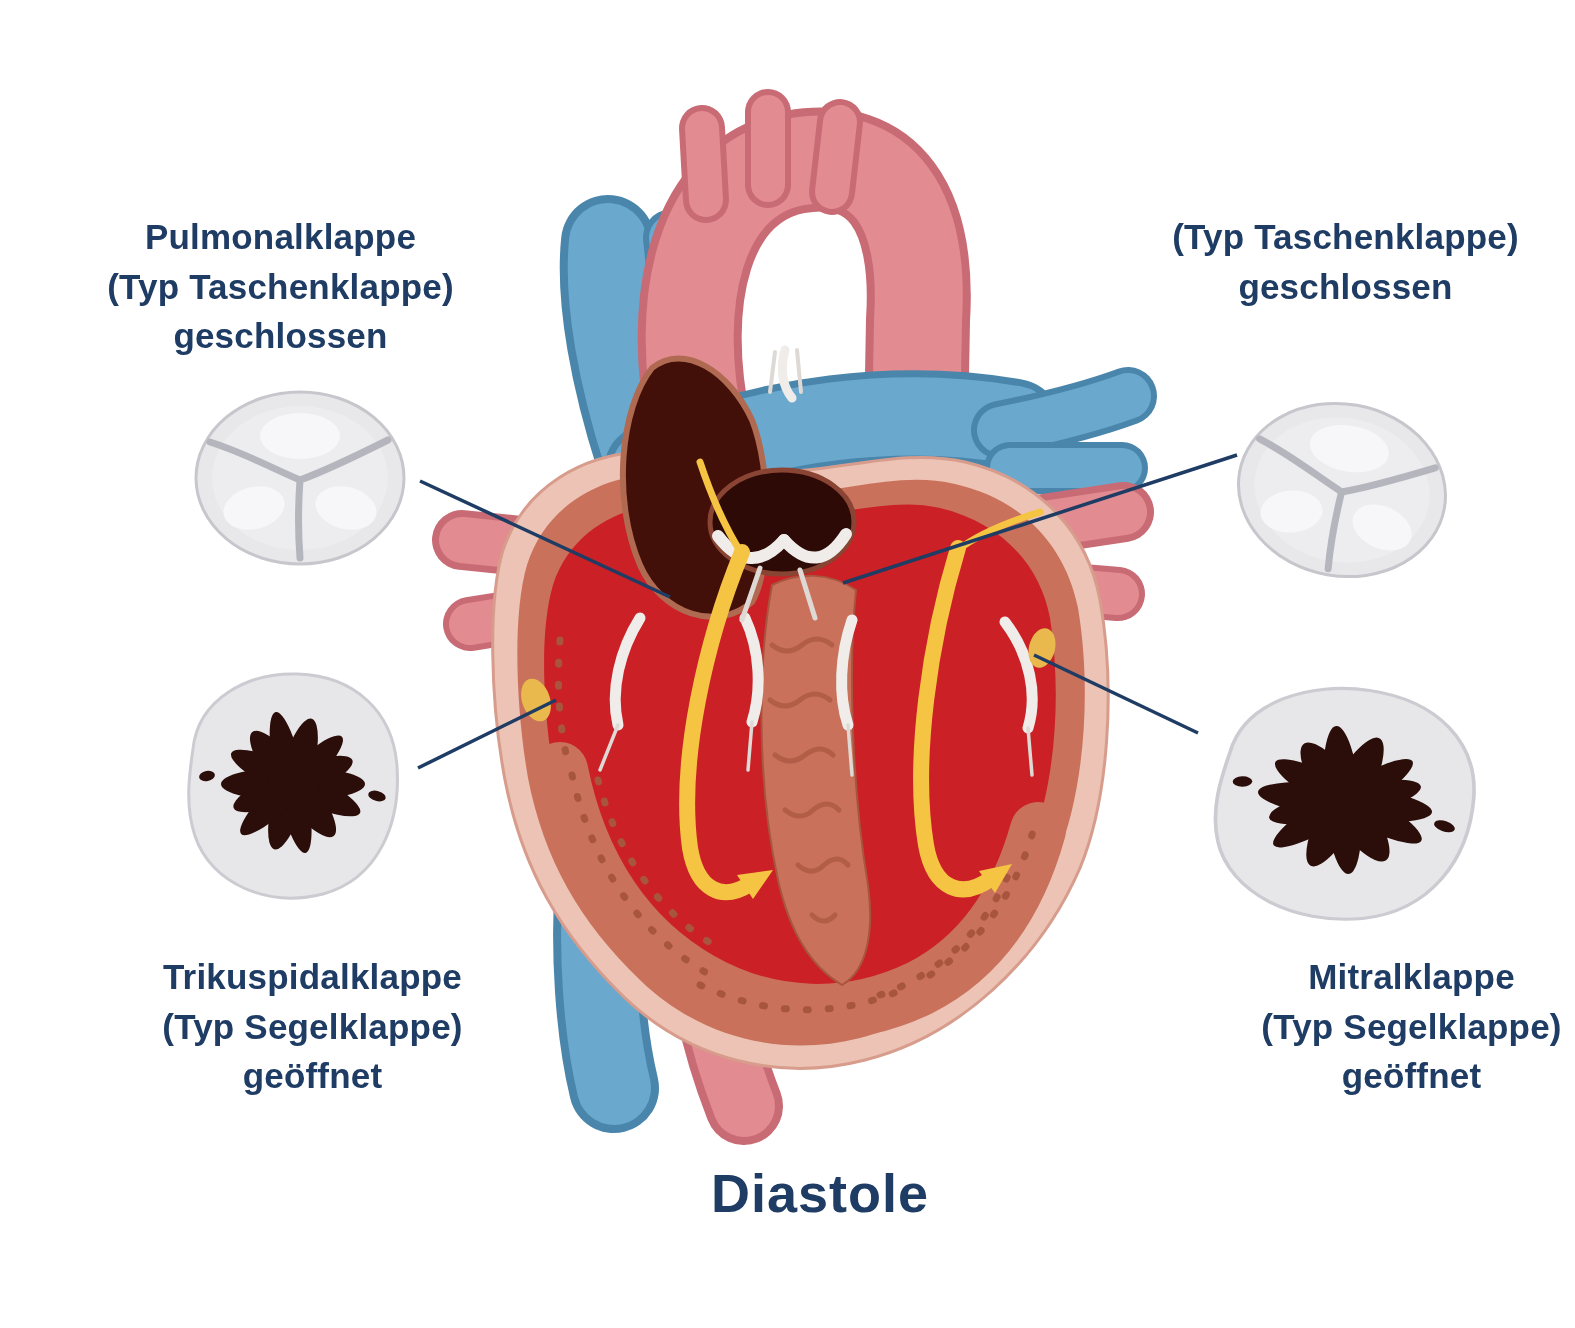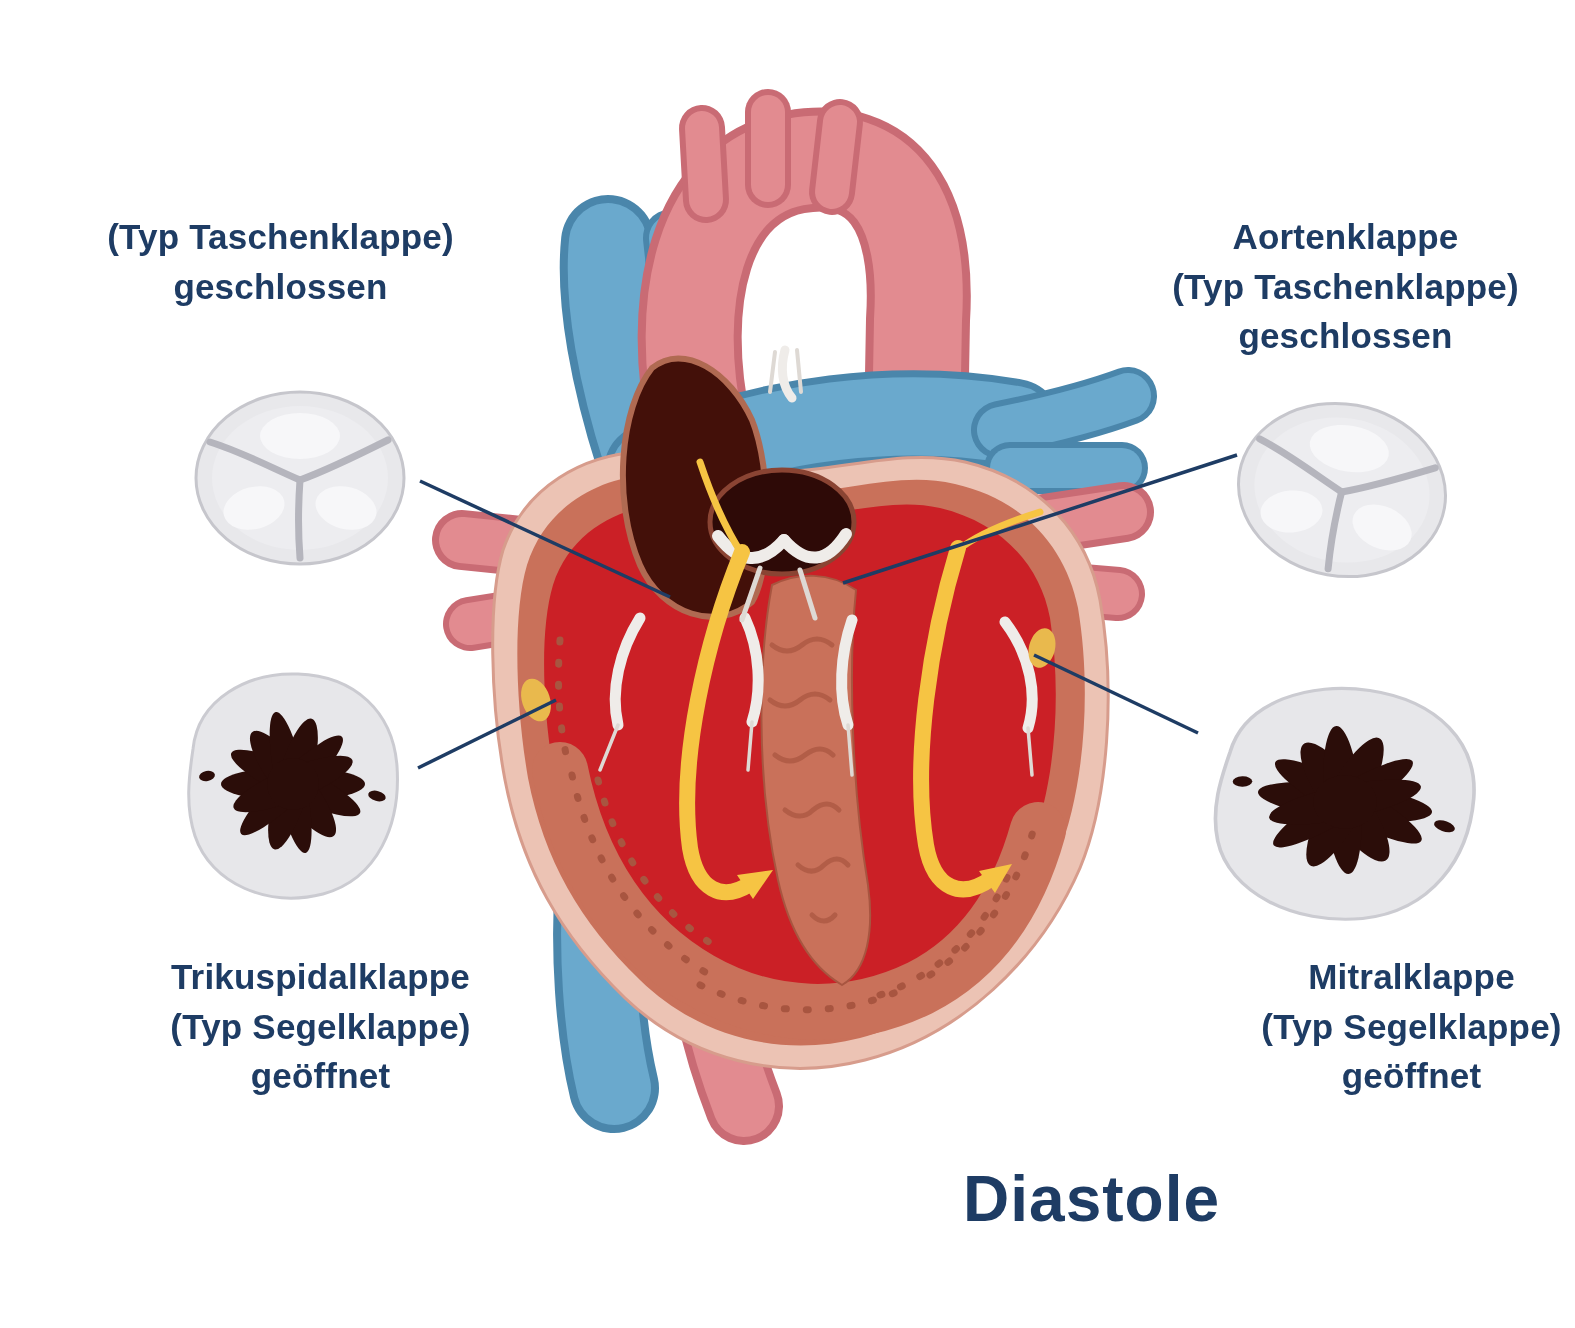--- a/index.html
+++ b/index.html
@@ -16,22 +16,22 @@
   #stage{
     position:relative;width:1575px;height:1328px;background:#ffffff;
     font-family:"Liberation Sans", sans-serif;overflow:hidden;
   }
   #art{position:absolute;left:0;top:0;width:1575px;height:1328px;}
   .label{
     position:absolute;text-align:center;color:var(--label-navy);
     font-weight:700;font-size:35px;line-height:1.42;letter-spacing:.2px;
   }
   .title{
-    position:absolute;left:420px;top:1162px;width:800px;text-align:right;
-    color:var(--label-navy);font-weight:800;font-size:64px;letter-spacing:1px;
+    position:absolute;left:420px;top:1162px;width:800px;text-align:center;
+    color:var(--label-navy);font-weight:800;font-size:54px;letter-spacing:1px;
   }
   .v-blue-o{stroke:#4a86ab;fill:none;stroke-linecap:round;}
   .v-blue-i{stroke:var(--vessel-blue);fill:none;stroke-linecap:round;}
   .v-pink-o{stroke:#c96b74;fill:none;stroke-linecap:round;}
   .v-pink-i{stroke:var(--vessel-pink);fill:none;stroke-linecap:round;}
   .dots{stroke:#a85540;fill:none;stroke-linecap:round;stroke-dasharray:2 20;}
   .squig{stroke:#aa5741;fill:none;stroke-linecap:round;opacity:.75;}
   .chord{stroke:#ded9d4;fill:none;stroke-linecap:round;}
   .leaf{stroke:#efece9;fill:none;stroke-linecap:round;}
   .leader{stroke:var(--label-navy);stroke-width:3.5;}
@@ -218,31 +218,31 @@
     <line class="leader" x1="418" y1="768" x2="556" y2="700"></line>
     <line class="leader" x1="1198" y1="733" x2="1034" y2="655"></line>
 
     <use href="#valve-closed" transform="translate(300,478)"></use>
     <use href="#valve-closed" transform="translate(1342,490) rotate(10)"></use>
     <use href="#valve-open" transform="translate(293,784)"></use>
     <use href="#valve-open" transform="translate(1345,802) scale(1.22,1.03) rotate(8)"></use>
   </svg>
 
   <div class="label" style="left:78px;top:212px;width:405px;">
+    <div>Pulmonalklappe</div>
     <div>(Typ Taschenklappe)</div>
     <div>geschlossen</div>
   </div>
 
   <div class="label" style="left:1138px;top:212px;width:415px;">
-    <div>Aortenklappe</div>
     <div>(Typ Taschenklappe)</div>
     <div>geschlossen</div>
   </div>
 
-  <div class="label" style="left:103px;top:952px;width:435px;">
+  <div class="label" style="left:95px;top:952px;width:435px;">
     <div>Trikuspidalklappe</div>
     <div>(Typ Segelklappe)</div>
     <div>geöffnet</div>
   </div>
 
   <div class="label" style="left:1204px;top:952px;width:415px;">
     <div>Mitralklappe</div>
     <div>(Typ Segelklappe)</div>
     <div>geöffnet</div>
   </div>

